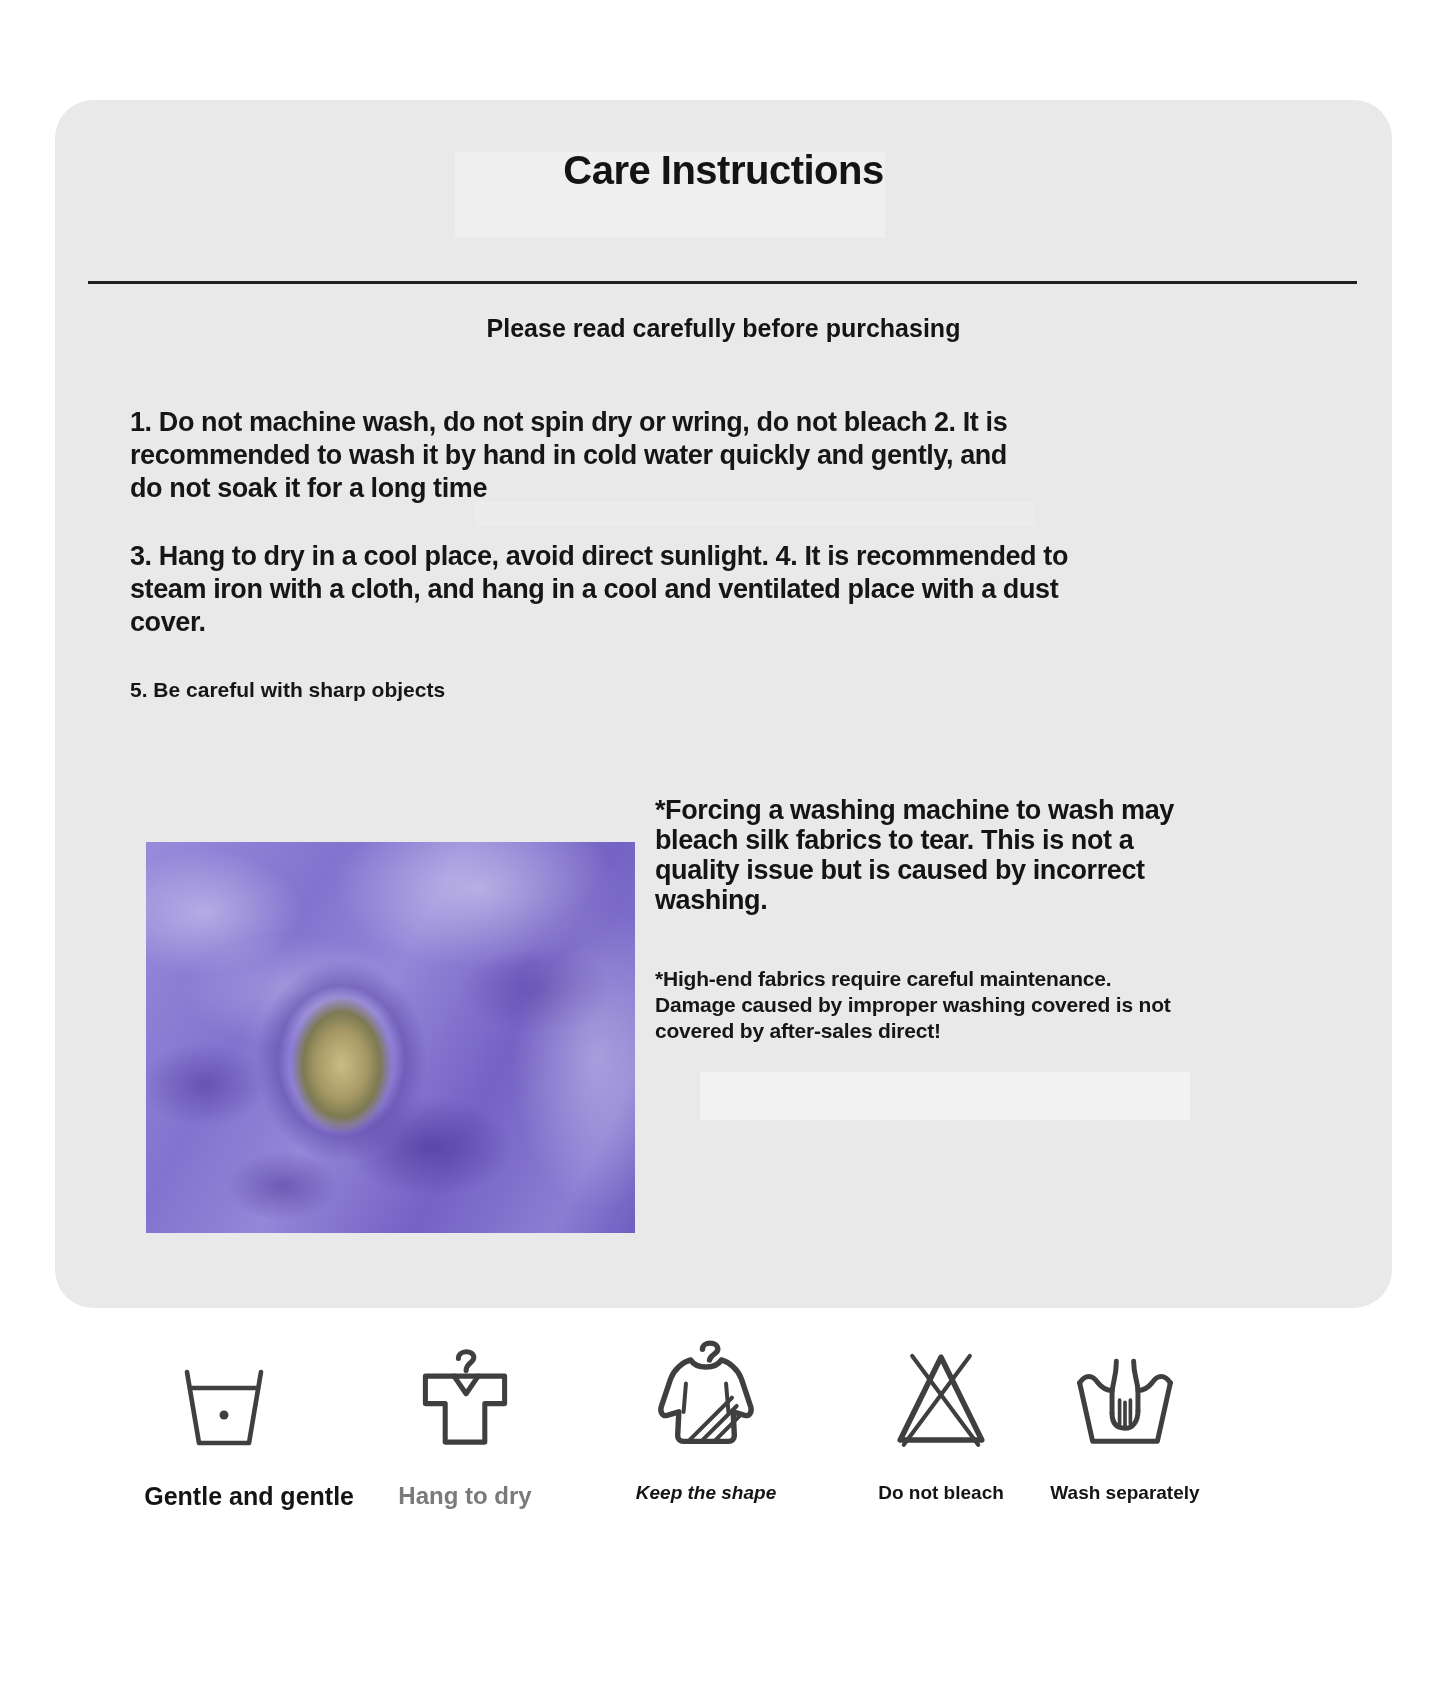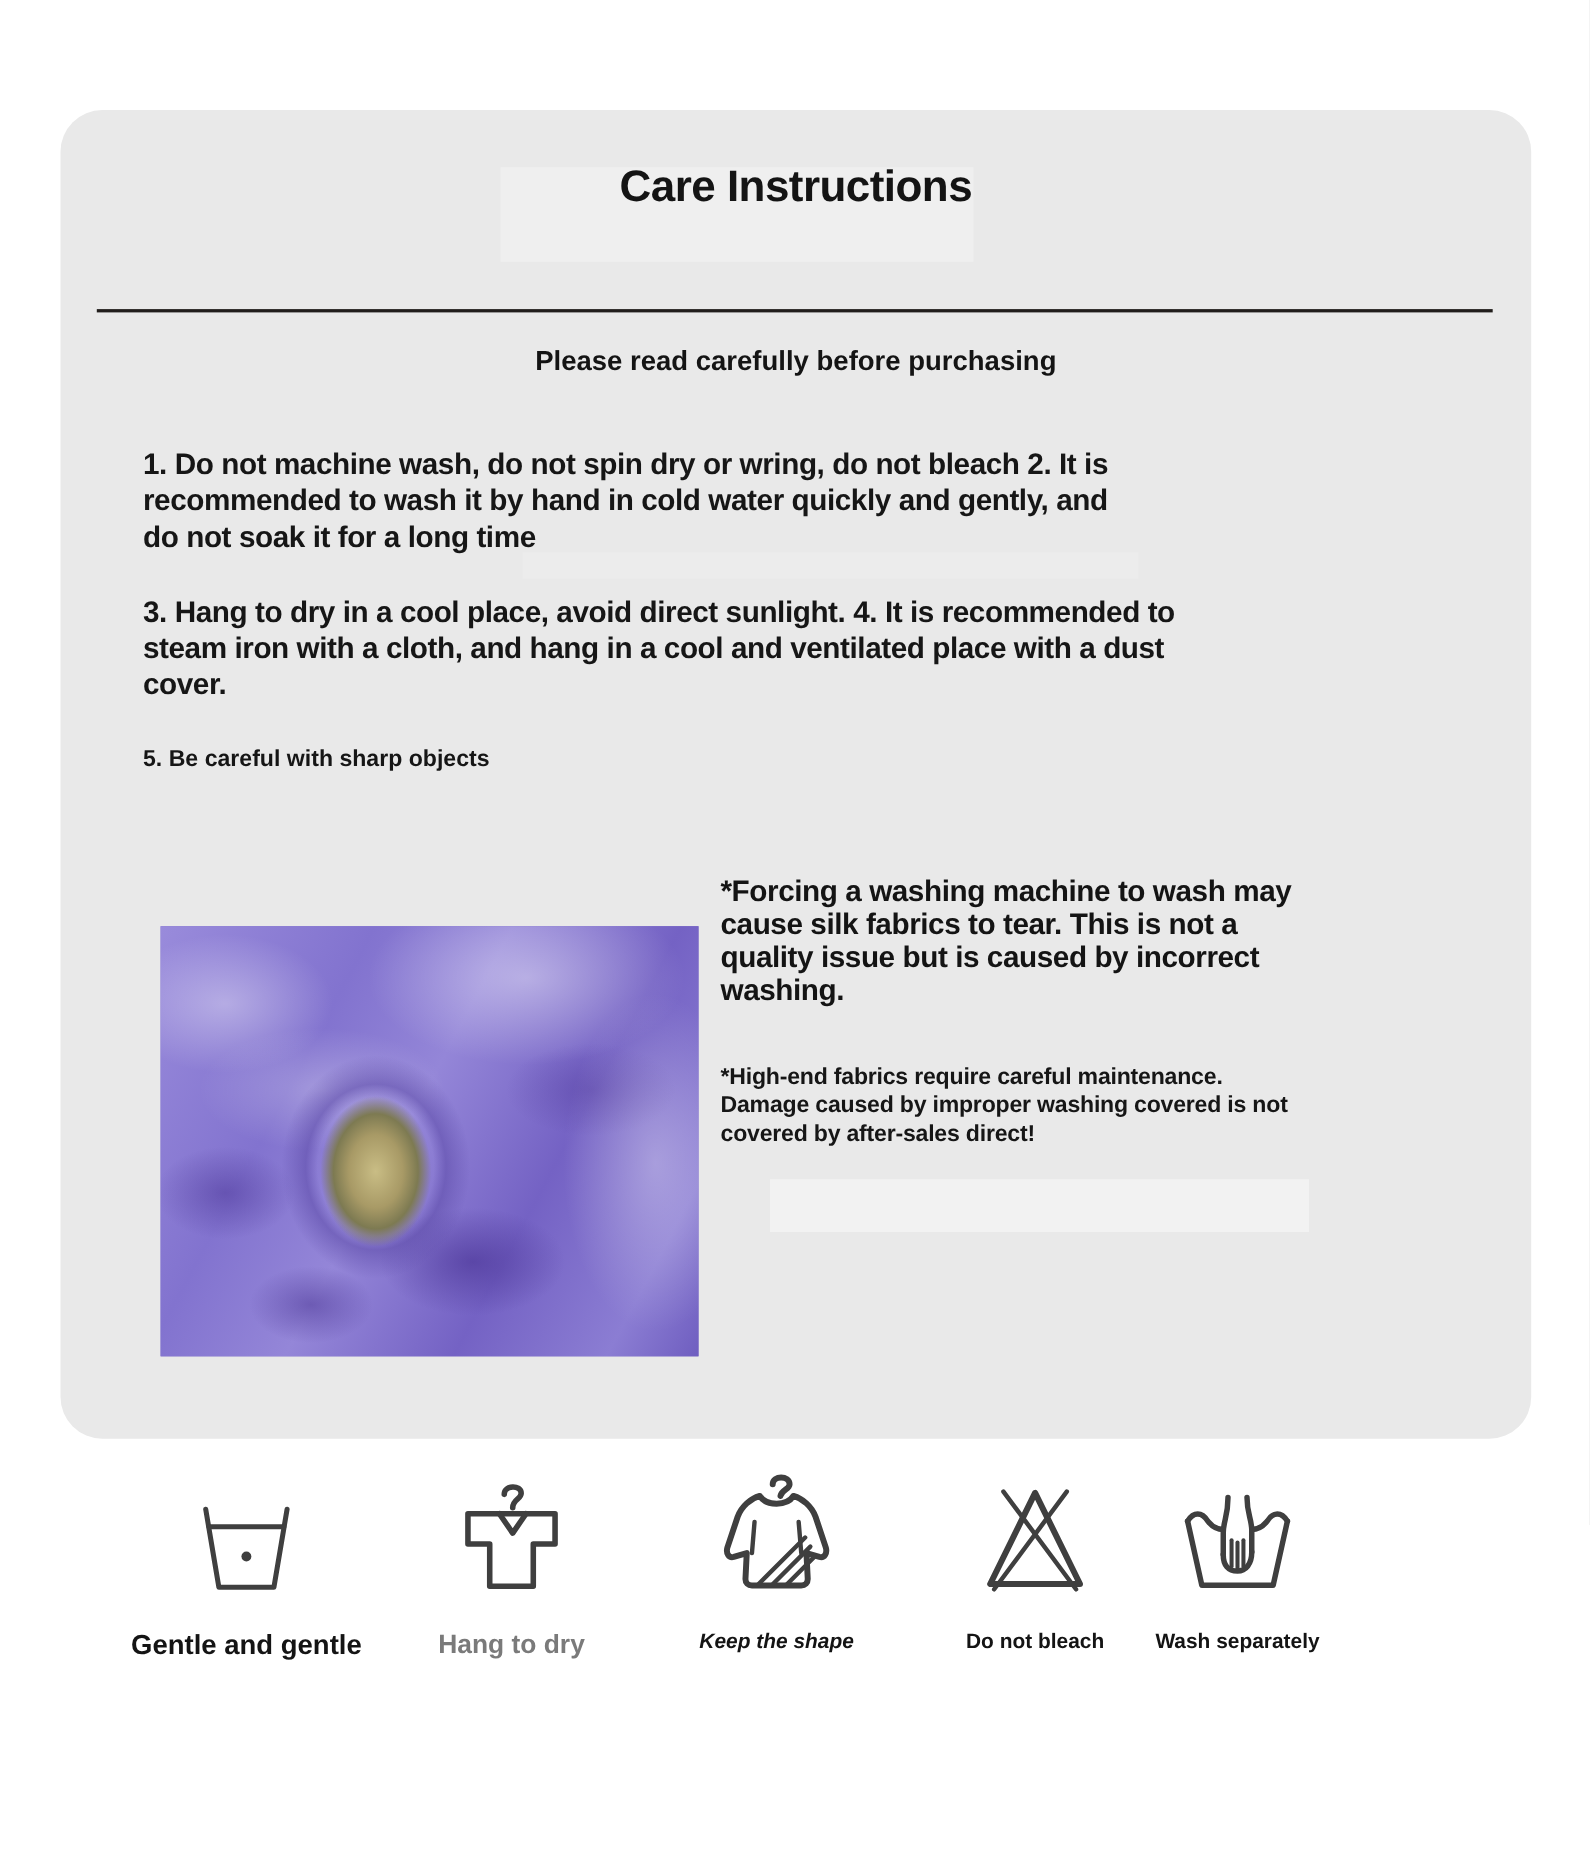--- a/index.html
+++ b/index.html
@@ -81,21 +81,21 @@
   .icon-cell{
     position:absolute;width:260px;text-align:center;
   }
   .icon-box{
     height:104px;display:flex;align-items:flex-end;justify-content:center;
   }
   .icon-cell svg{display:block;}
   .icon-label{
     margin-top:30px;font-weight:700;color:#141414;
   }
-  .cell-0{left:94px;}  .cell-0 .icon-label{font-size:25px;}
+  .cell-0{left:94px;}  .cell-0 .icon-label{font-size:25px;text-align:right;}
   .cell-1{left:335px;} .cell-1 .icon-label{font-size:24px;color:#7a7a7a;}
   .cell-2{left:576px;font-style:italic;} .cell-2 .icon-label{font-size:19px;}
   .cell-3{left:811px;} .cell-3 .icon-label{font-size:19px;}
   .cell-4{left:995px;}.cell-4 .icon-label{font-size:19px;}
   .stroke{fill:none;stroke:#3f3f3f;stroke-width:4.6;stroke-linecap:round;stroke-linejoin:round;}
   .stroke-thin{fill:none;stroke:#3f3f3f;stroke-width:3.4;stroke-linecap:round;}
 </style>
 </head>
 <body>
 
@@ -121,21 +121,21 @@
     <div>steam iron with a cloth, and hang in a cool and ventilated place with a dust</div>
     <div>cover.</div>
   </div>
 
   <div class="item-5">5. Be careful with sharp objects</div>
 
   <div class="fabric" title="Purple silk jacquard fabric with a torn patch showing yellow lining"></div>
 
   <div class="warning">
     <div>*Forcing a washing machine to wash may</div>
-    <div>cause silk fabrics to tear. This is not a</div>
+    <div>bleach silk fabrics to tear. This is not a</div>
     <div>quality issue but is caused by incorrect</div>
     <div>washing.</div>
   </div>
 
   <div class="note">
     <div>*High-end fabrics require careful maintenance.</div>
     <div>Damage caused by improper washing covered is not</div>
     <div>covered by after-sales direct!</div>
   </div>
 

